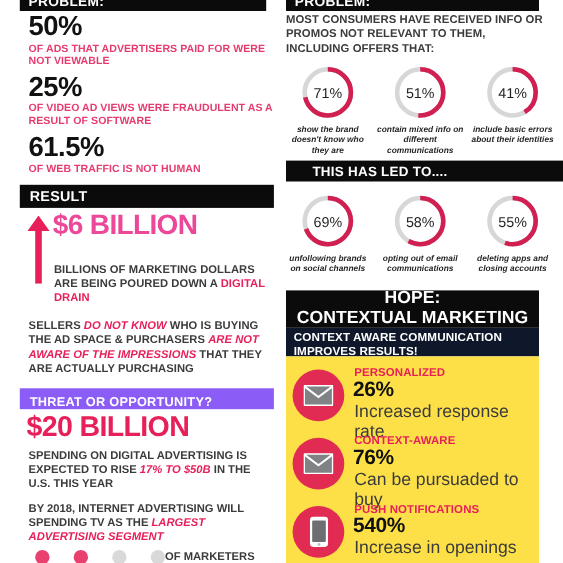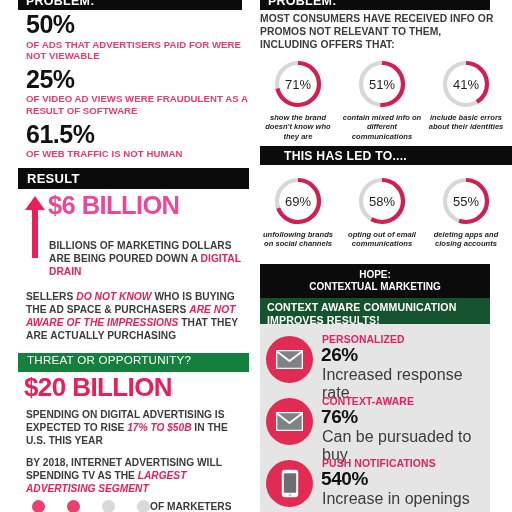--- a/index.html
+++ b/index.html
@@ -15,26 +15,26 @@
   .col-left{position:absolute;left:0;top:0;width:252px;height:512px;background:#fff;overflow:hidden;}
   .col-right{position:absolute;left:252px;top:0;width:260px;height:512px;background:#fff;overflow:hidden;}
 
   
   .bar-black{
     background:#0b0b0b;color:#fff;
     font-weight:bold;letter-spacing:.02em;
     display:flex;align-items:center;
   }
   .bar-gray{
-    background:#15803d;color:#fff;
-    font-weight:normal;letter-spacing:.02em;
-    display:flex;align-items:flex-start;
+    background:#8b5cf6;color:#fff;
+    font-weight:bold;letter-spacing:.02em;
+    display:flex;align-items:flex-end;
   }
   .bar-gray-sub{
-    background:#14532d;color:#fff;font-weight:bold;letter-spacing:.01em;
+    background:#0f172a;color:#fff;font-weight:bold;letter-spacing:.01em;
   }
 
   
   .l-problem-bar{
     position:absolute;left:18px;top:-8px;width:216px;height:18px;
     padding-left:8px;font-size:12.5px;
   }
   
   .stats{position:absolute;left:26px;top:12px;width:222px;}
   .stat{margin-bottom:5px;}
@@ -133,30 +133,30 @@
   }
 
   .r-led-bar{
     position:absolute;left:8px;top:146px;width:230px;height:19px;
     padding-left:24px;font-size:12.2px;
   }
   .r-hope-bar{
     position:absolute;left:8px;top:264px;width:230px;height:34px;
     color:#fff;background:#0b0b0b;font-weight:bold;
     display:flex;flex-direction:column;align-items:center;justify-content:center;
-    font-size:10px;line-height:1.18;text-align:center;
+    font-size:16px;line-height:1.18;text-align:center;
   }
   .r-sub-bar{
     position:absolute;left:8px;top:298px;width:230px;height:26px;
     padding:3px 0 0 7px;font-size:10.6px;line-height:1.2;
     box-sizing:border-box;
   }
   .r-panel{
     position:absolute;left:8px;top:324px;width:230px;height:188px;
-    background:#e5e5e5;
+    background:#fde047;
   }
   .benefit{position:absolute;left:0;width:230px;height:60px;}
   .b-icon{
     position:absolute;left:6px;top:2px;width:47px;height:47px;border-radius:50%;
     background:#E12B52;display:flex;align-items:center;justify-content:center;
   }
   .b-title{
     position:absolute;left:62px;top:0px;
     font-size:10.4px;font-weight:bold;color:#E8205A;letter-spacing:.01em;
   }

